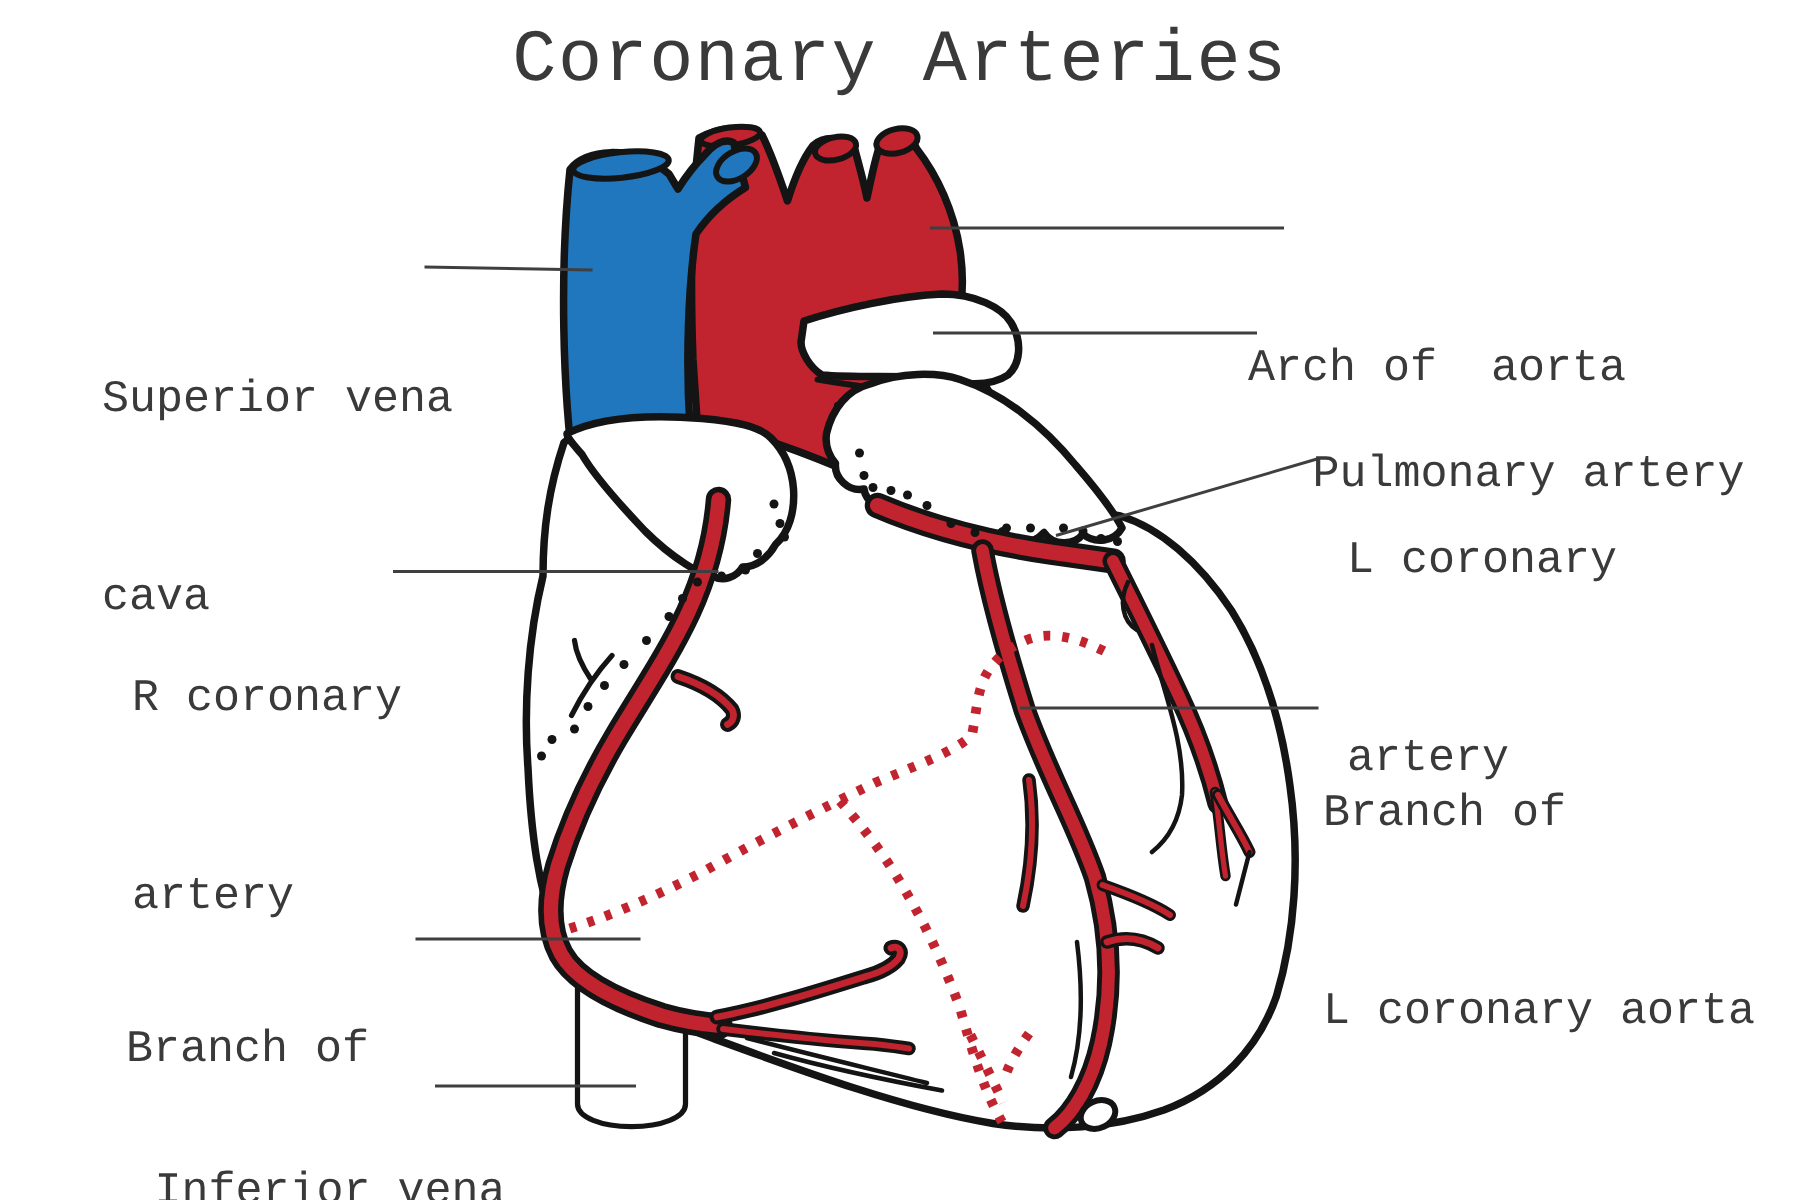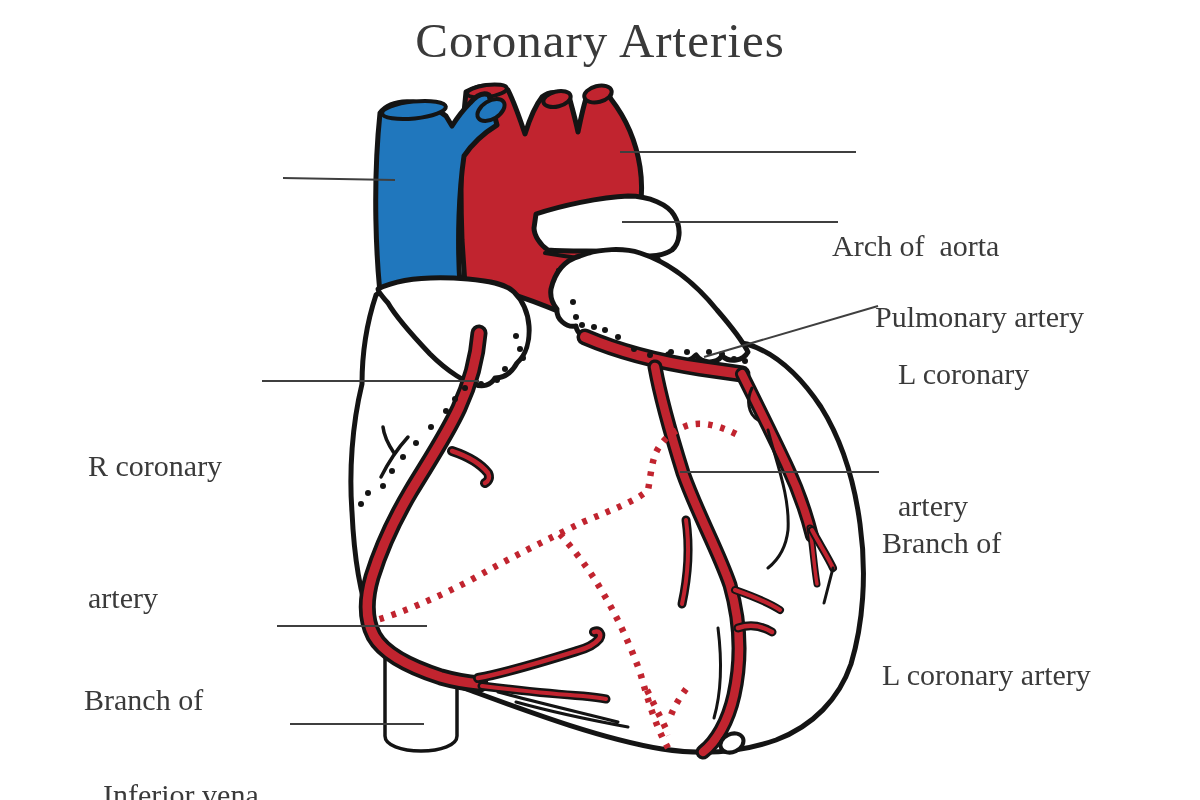--- a/index.html
+++ b/index.html
@@ -1,21 +1,21 @@
 <!DOCTYPE html>
 <html><head>
 <meta charset="utf-8">
 <style>
   html,body{margin:0;padding:0;background:#ffffff;}
   #stage{
     position:relative;
     width:1200px;height:800px;
     background:#ffffff;
     overflow:hidden;
-    font-family:Liberation Serif, serif;
+    font-family:Liberation Mono, monospace;
   }
   #art{position:absolute;left:0;top:0;}
   .title{
     position:absolute;
     left:0;right:0;top:12px;
     text-align:center;
     font-size:49px;
     color:#3a3a3a;
     letter-spacing:1px;
   }
@@ -227,20 +227,24 @@
       <path d="M 290,724 L 424,724"></path>
       <path d="M 620,152 L 856,152"></path>
       <path d="M 622,222 L 838,222"></path>
       <path d="M 878,306 L 704,357"></path>
       <path d="M 680,472 L 879,472"></path>
     </g>
   </svg>
 
   <div class="title">Coronary Arteries</div>
 
+  <div class="label" style="left:68px;top:157px">
+    <div>Superior vena</div>
+    <div>cava</div>
+  </div>
 
   <div class="label" style="left:88px;top:356px">
     <div>R coronary</div>
     <div>artery</div>
   </div>
 
   <div class="label" style="left:84px;top:590px">
     <div>Branch of</div>
     
   </div>
@@ -258,16 +262,16 @@
     <div>Pulmonary artery</div>
   </div>
 
   <div class="label" style="left:898px;top:264px">
     <div>L coronary</div>
     <div>artery</div>
   </div>
 
   <div class="label" style="left:882px;top:433px">
     <div>Branch of</div>
-    <div>L coronary artery</div>
+    <div>L coronary aorta</div>
   </div>
 
 </div>
 
 </body></html>

